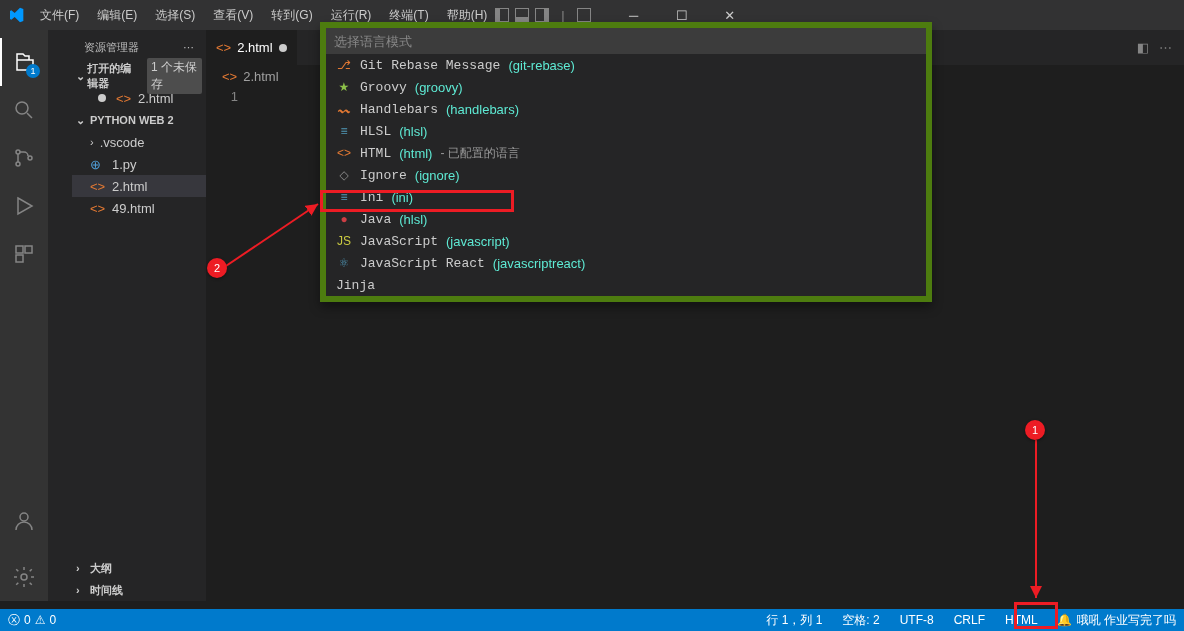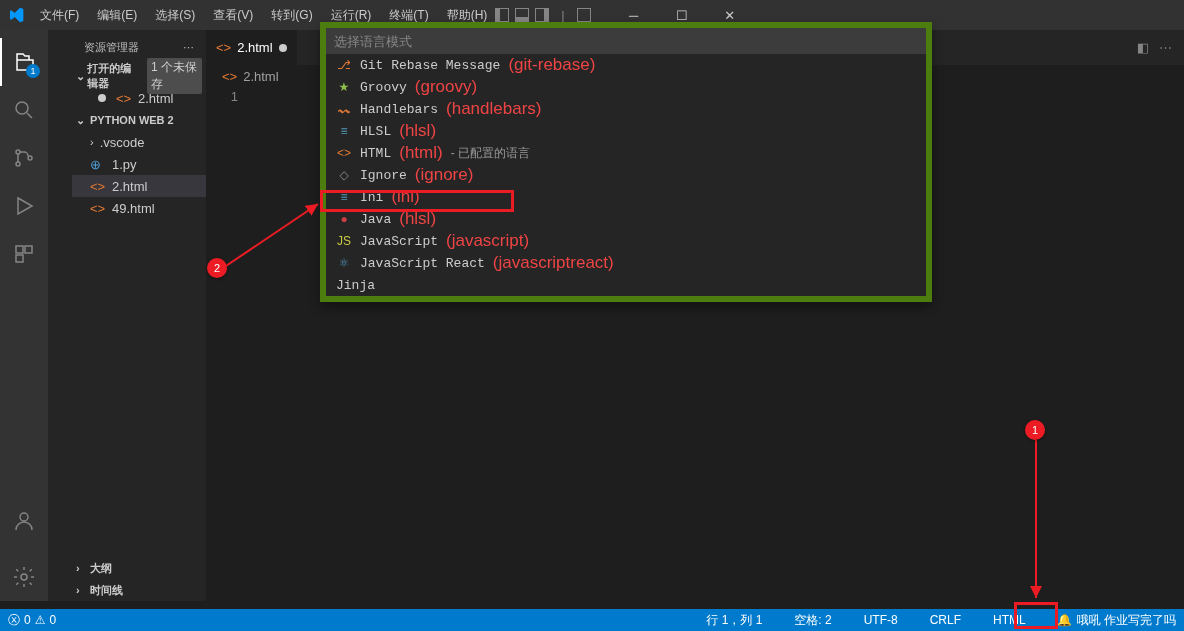--- a/index.html
+++ b/index.html
@@ -49,32 +49,32 @@
 .code { flex: 1; padding-top: 2px; }
 
 
 .quickpick { position: absolute; top: 22px; left: 320px; width: 612px; background: #252526; border: 6px solid #4d7c0f; box-shadow: 0 5px 10px rgba(0,0,0,0.4); z-index: 100; }
 .quickpick-input { height: 26px; margin: 0; padding: 4px 8px; background: #3c3c3c; border: none; color: #cccccc; font-size: 13px; width: 100%; outline: none; }
 .quickpick-input::placeholder { color: #888; }
 .quickpick-list { max-height: 246px; overflow: hidden; }
 .qp-item { height: 22px; display: flex; align-items: center; padding: 0 10px; gap: 8px; font-size: 13px; cursor: pointer; }
 .qp-icon { width: 16px; font-size: 12px; text-align: center; }
 .qp-label { color: #cccccc; font-family: Liberation Mono, monospace; }
-.qp-hint { color: #ef4444; font-size: 17px; }
+.qp-hint { color: #5eead4; font-size: 13px; }
 .qp-extra { color: #999; font-size: 12px; }
 
 
 .red-rect { position: absolute; border: 3px solid #ed1c24; z-index: 200; pointer-events: none; }
 .red-circle { position: absolute; width: 20px; height: 20px; border-radius: 50%; background: #ed1c24; color: #fff; display: flex; align-items: center; justify-content: center; font-size: 11px; z-index: 201; pointer-events: none; box-shadow: 0 1px 3px rgba(0,0,0,.4); }
 .arrow-svg { position: absolute; z-index: 199; pointer-events: none; }
 
 
 .statusbar { position: absolute; bottom: 0; left: 0; right: 0; height: 22px; background: #007acc; color: #ffffff; display: flex; align-items: center; font-size: 12px; padding: 0 8px; }
 .statusbar .left { display: flex; gap: 10px; }
-.statusbar .right { margin-left: auto; display: flex; gap: 32px; align-items: center; }
+.statusbar .right { margin-left: auto; display: flex; gap: 20px; align-items: center; }
 .statusbar .item { display: flex; align-items: center; gap: 4px; }
 </style>
 </head>
 <body>
 
 <div class="titlebar">
   <svg class="logo" viewBox="0 0 24 24">
       <path fill="#0098ff" d="M23 3l-5-2-8 8-5-4-2 1v12l2 1 5-4 8 8 5-2V3z"></path>
     </svg>
   <div class="menus">

